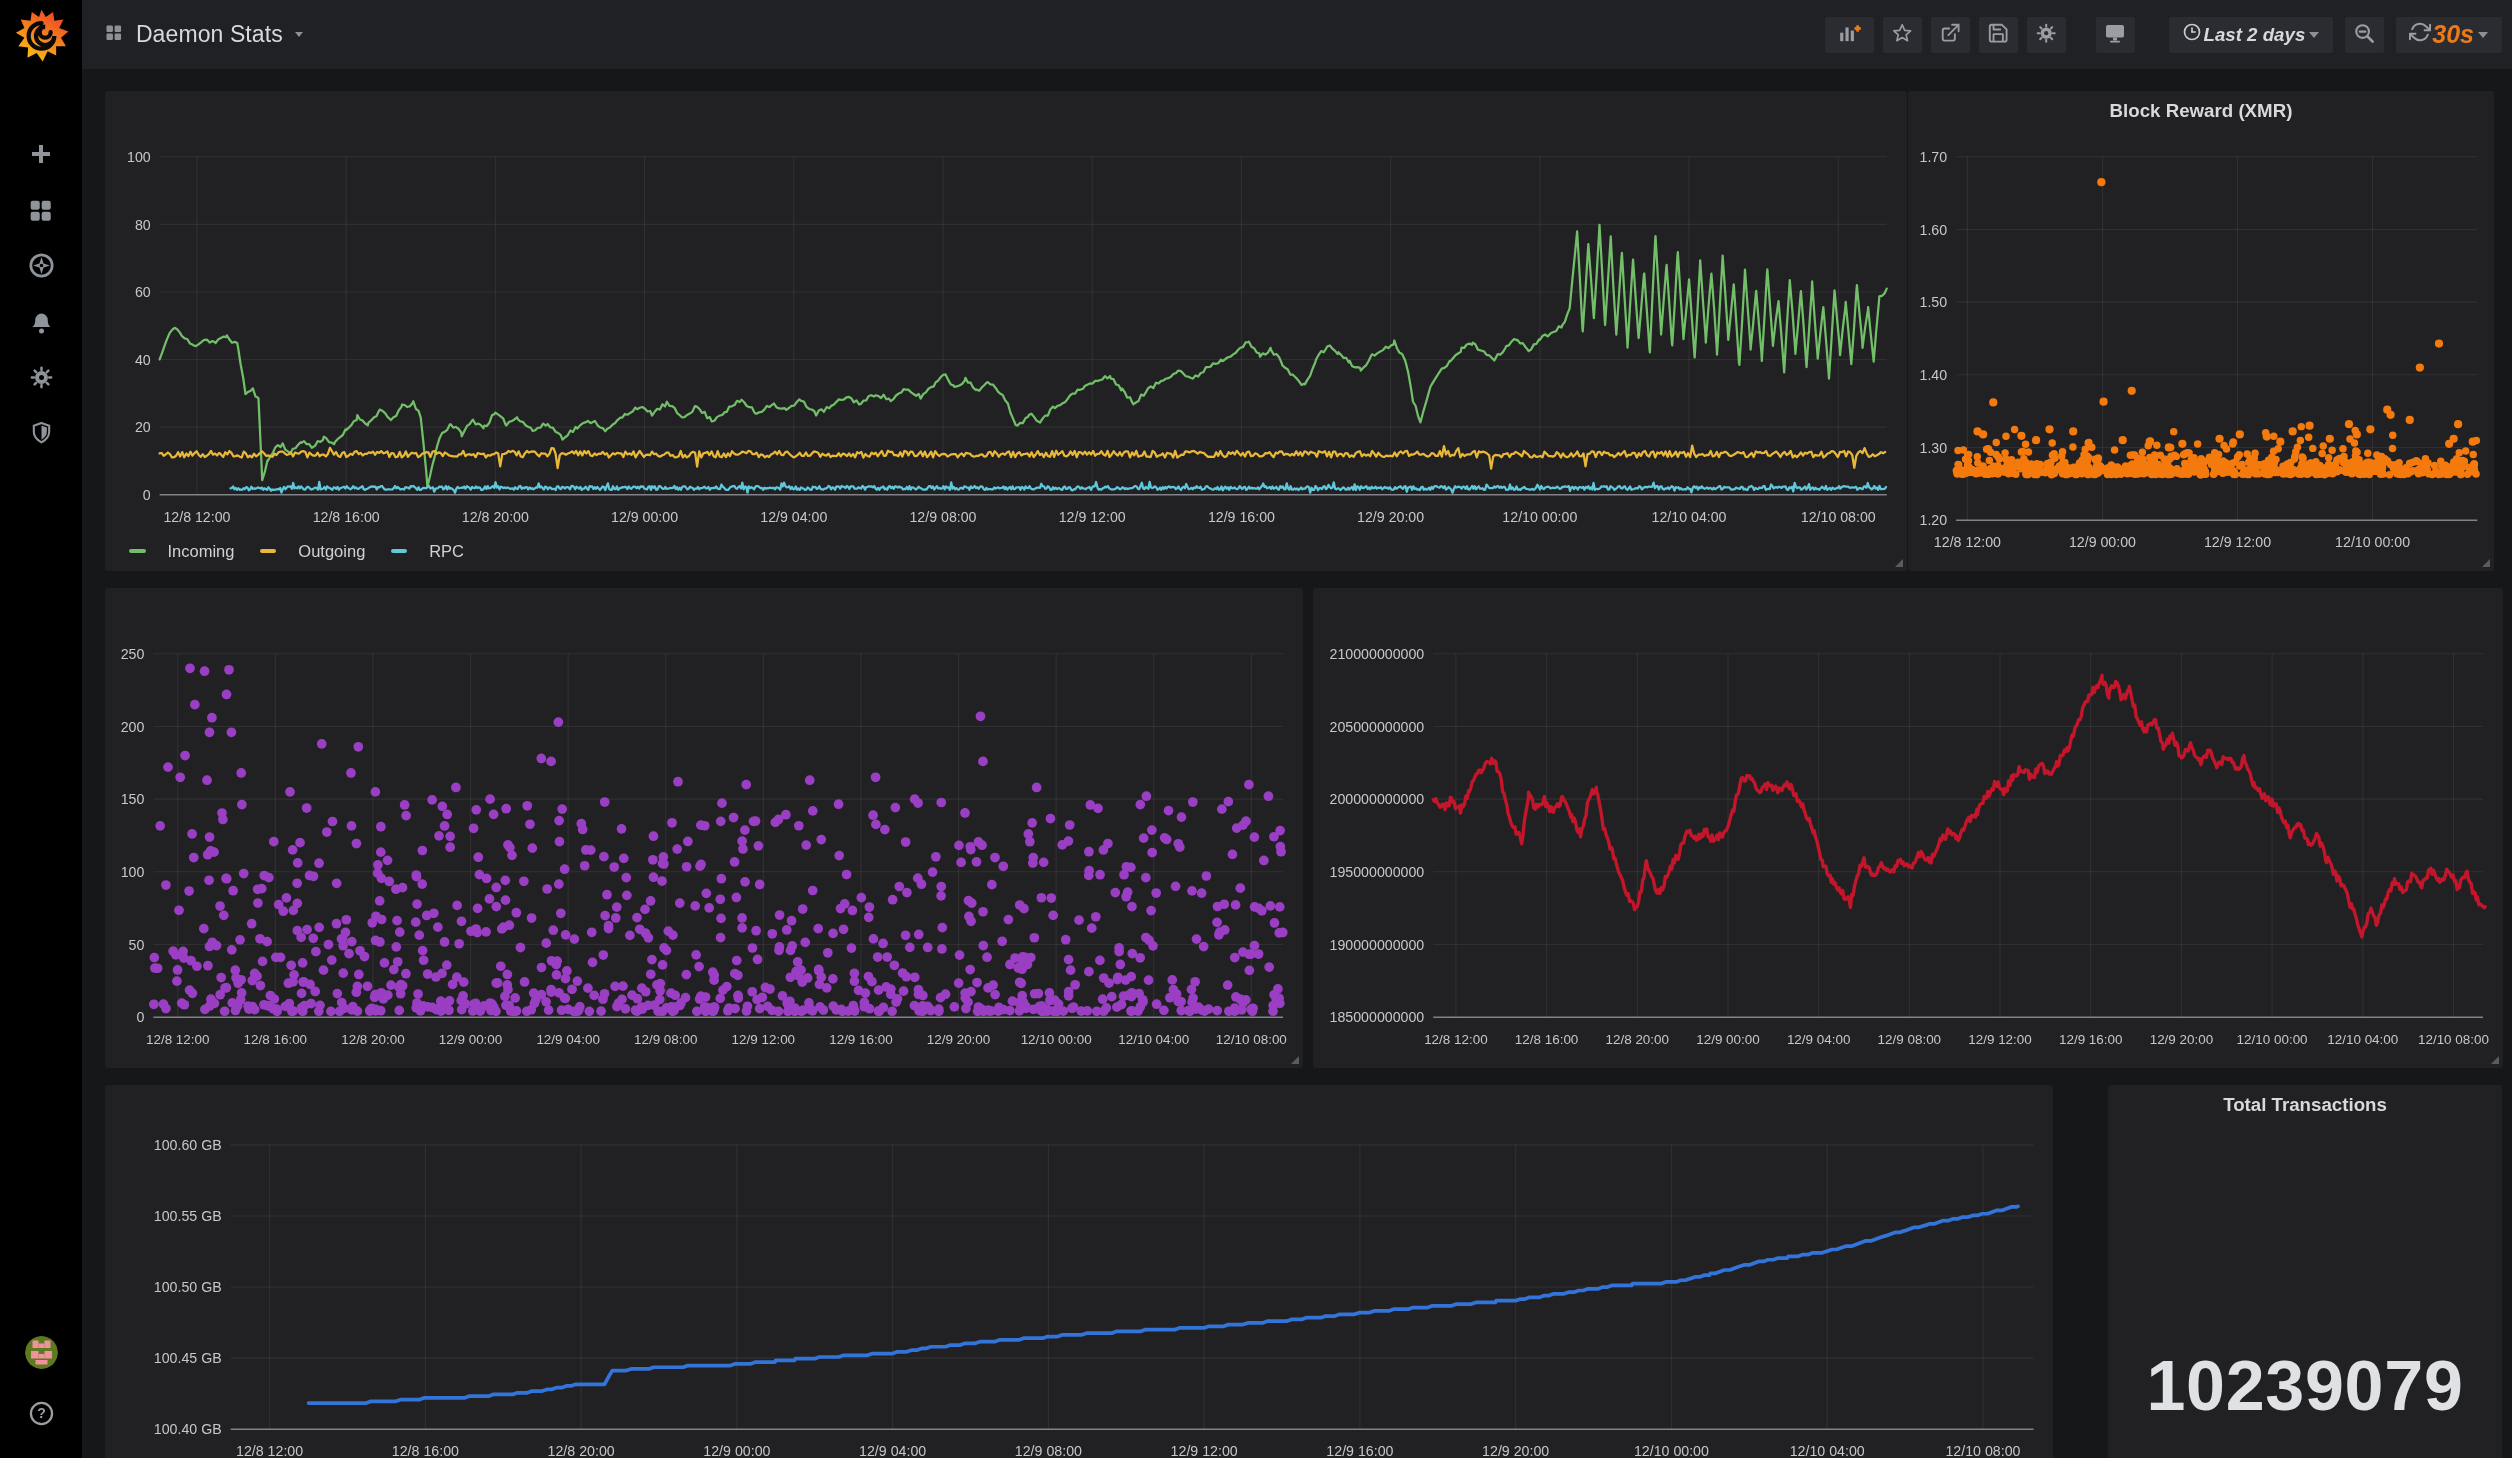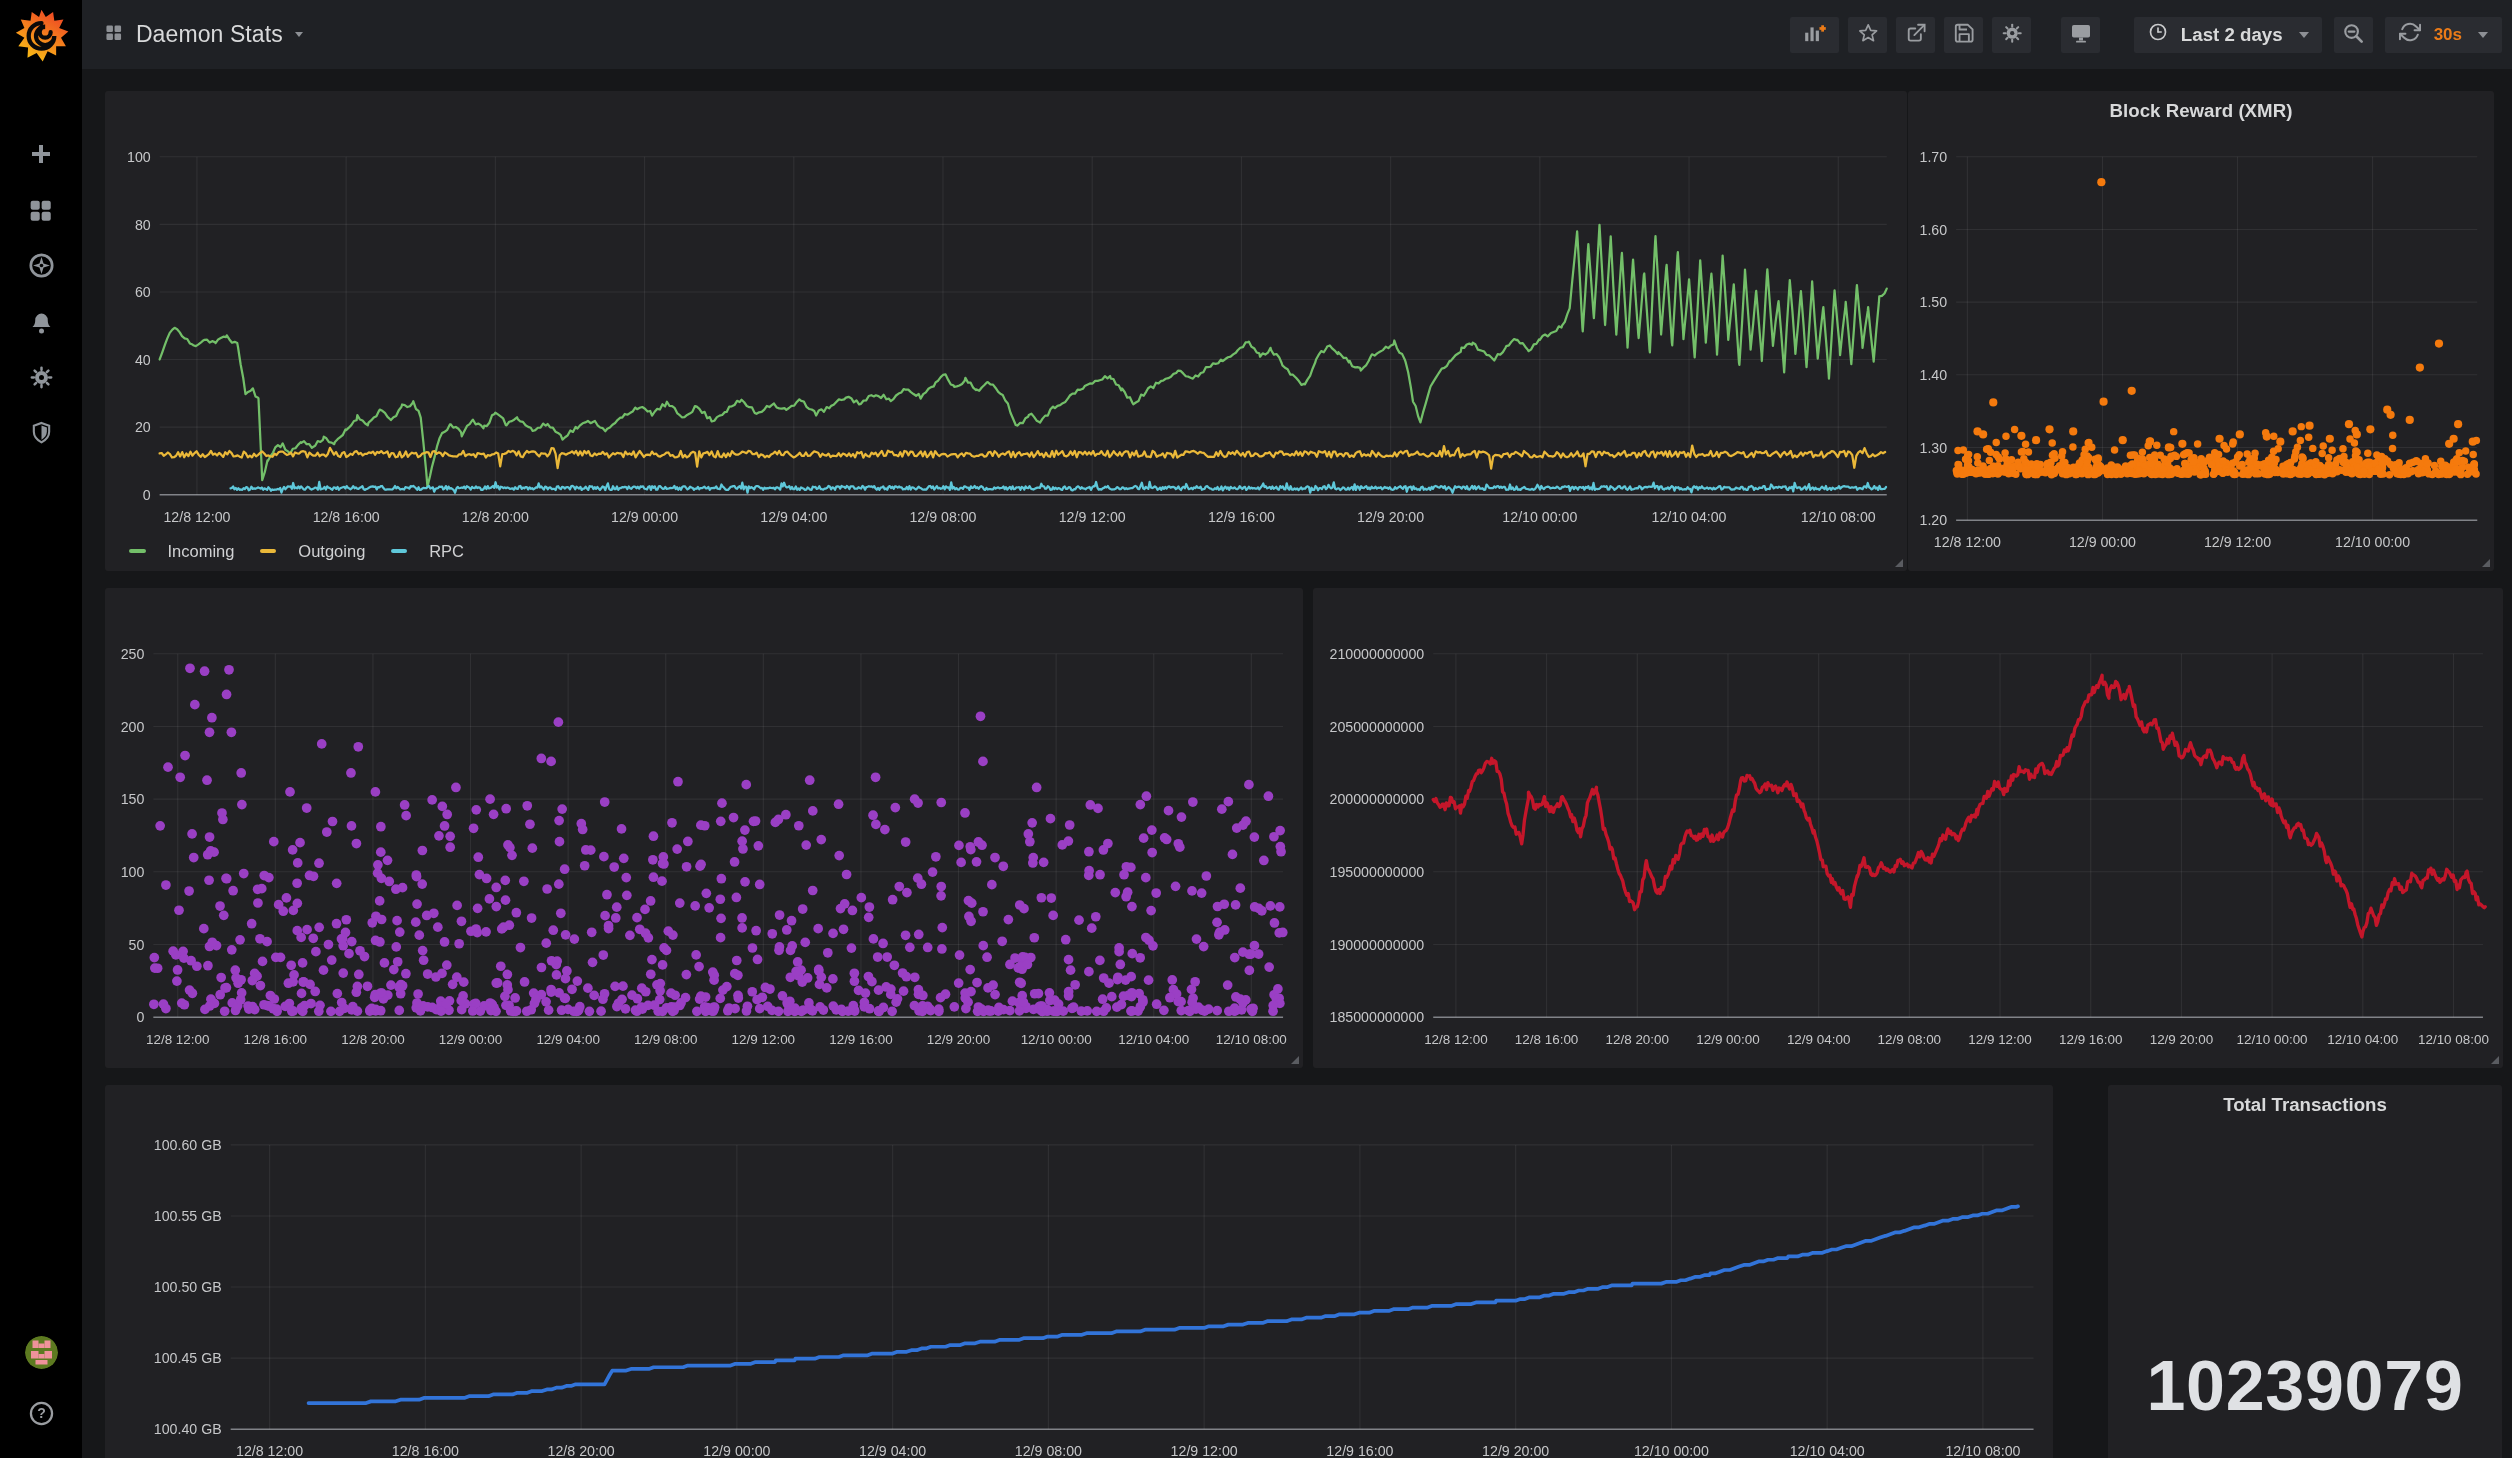--- a/index.html
+++ b/index.html
@@ -15,25 +15,25 @@
   .side-item svg{display:block;}
   .avatar{position:absolute;left:25px;top:1336px;width:33px;height:33px;border-radius:50%;overflow:hidden;cursor:pointer;}
   
   .nav{position:absolute;left:82px;top:0;right:0;height:69px;background:#1f2125;display:flex;align-items:center;z-index:4;text-align:center;}
   .nav-left{display:flex;align-items:center;gap:12px;margin-left:22.4px;cursor:pointer;}
   .nav-title{font-size:23px;color:#d8d9da;font-weight:400;letter-spacing:0.1px;}
   .caret{width:0;height:0;border-left:5.2px solid transparent;border-right:5.2px solid transparent;border-top:6px solid #8d9095;display:inline-block;}
   .nav-right{margin-left:auto;display:flex;align-items:center;margin-right:10.5px;}
   .nav-btn{height:36px;min-width:39px;background:#2a2c31;border-radius:2.2px;display:flex;align-items:center;justify-content:center;margin-left:9px;cursor:pointer;padding:0 4.5px;box-sizing:border-box;}
   .nav-btn.first{min-width:49px;margin-left:0;}
-  .pill{display:flex;align-items:center;gap:13px;padding:0 13.5px;font-size:18.7px;color:#d8d9da;font-weight:700;white-space:nowrap;}
+  .pill{display:flex;align-items:center;gap:1px;padding:0 13.5px;font-size:18.7px;color:#d8d9da;font-weight:700;white-space:nowrap;font-style:italic;}
   .pill .caret{margin-left:3px;}
   .sep40{margin-left:30px;}
   .sep46{margin-left:34px;}
-  .refresh-label{color:#eb7b18;font-weight:700;font-size:17px;}
+  .refresh-label{color:#eb7b18;font-weight:700;font-size:25px;}
   
   .panel{position:absolute;background:#212124;border-radius:3px;}
   .panel-title{position:absolute;top:9px;left:0;width:100%;text-align:center;font-size:18.7px;font-weight:600;color:#d8d9da;cursor:pointer;z-index:2;}
   .chart{position:absolute;left:0;top:0;right:0;bottom:0;cursor:crosshair;}
   .chart svg{position:absolute;left:0;top:0;}
   #panel-connections{left:105px;top:91px;width:1802px;height:480px;}
   #panel-blockReward{left:1908px;top:91px;width:586px;height:480px;text-decoration:underline;}
   #panel-mempool{left:105px;top:588px;width:1198px;height:480px;}
   #panel-difficulty{left:1313px;top:588px;width:1190px;height:480px;}
   #panel-chainSize{left:105px;top:1085px;width:1948px;height:449px;}

